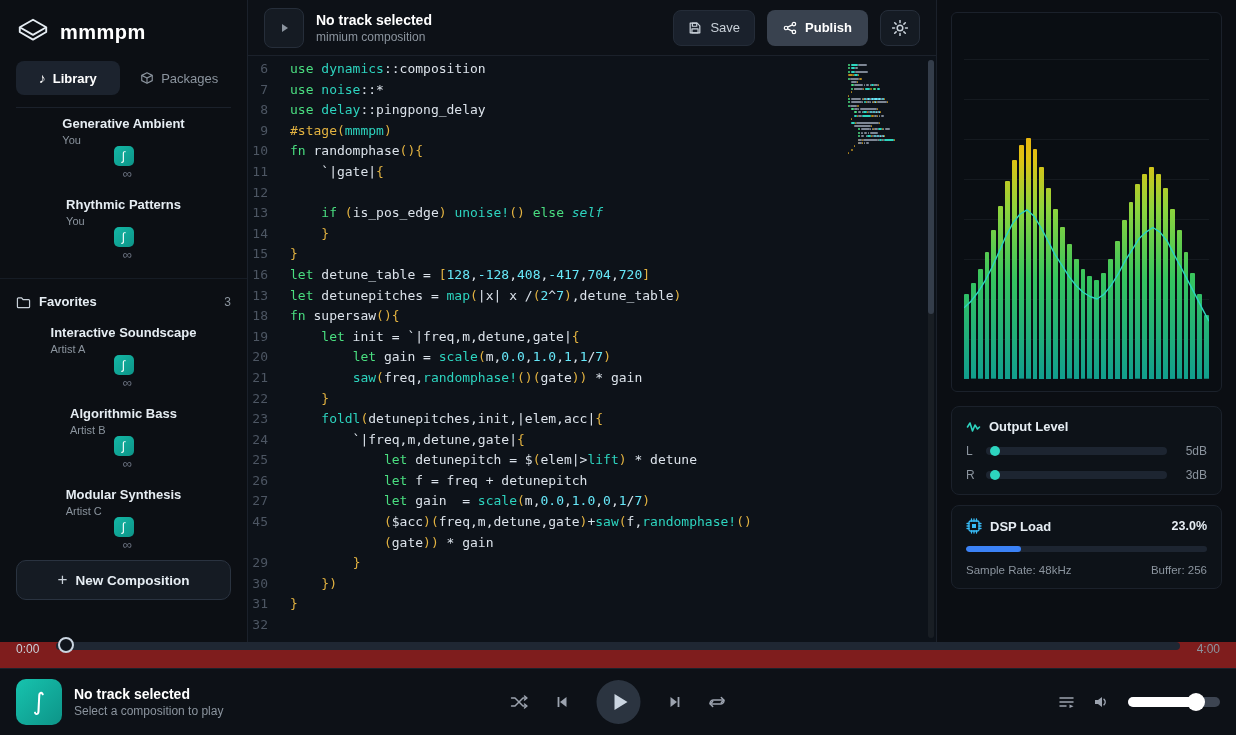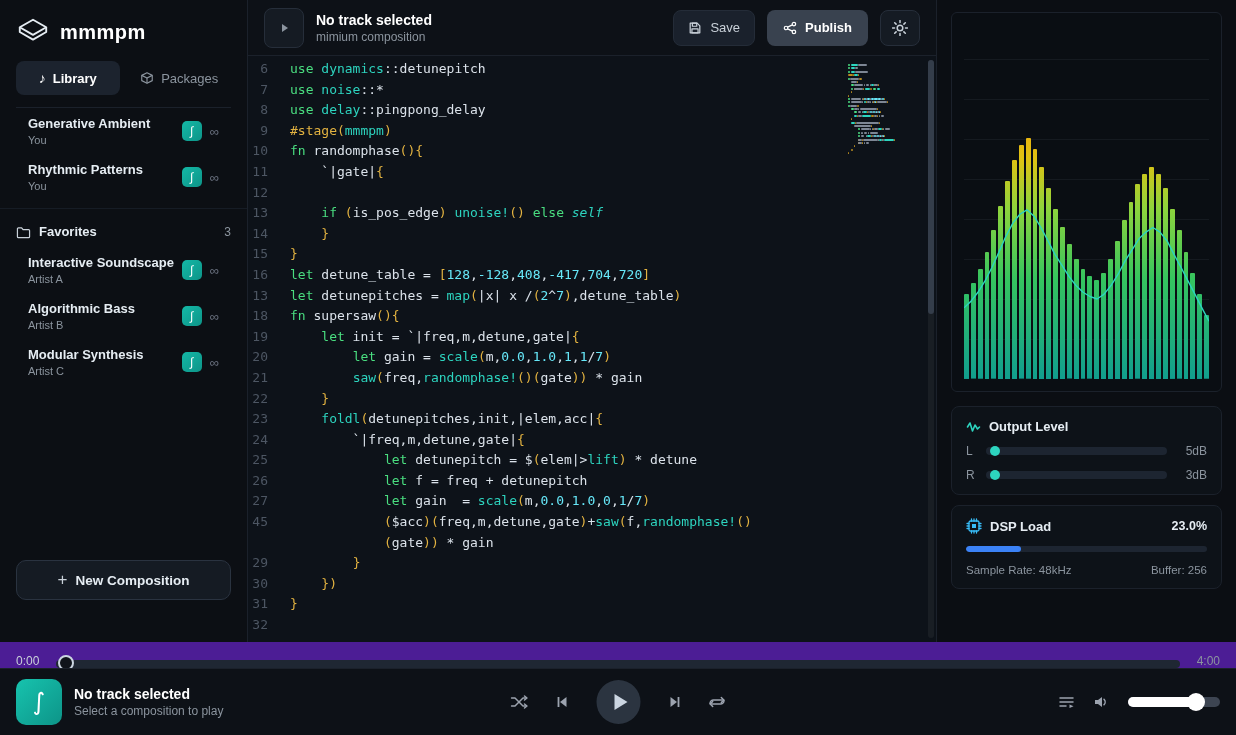--- a/index.html
+++ b/index.html
@@ -16,21 +16,21 @@
   .search-box input{background:transparent;border:none;outline:none;color:#c9d1d9;font-size:13px;width:100%;font-family:"Liberation Sans",sans-serif;}
   .search-box input::placeholder{color:#6b7280;}
   .tabs{display:flex;gap:8px;margin:0 16px;padding-bottom:12px;border-bottom:1px solid #1b212b;}
   .tab{flex:1;height:34px;border-radius:8px;display:flex;align-items:center;justify-content:center;gap:7px;font-size:13px;color:#8b949e;cursor:pointer;}
   .tab.active{background:#1c232e;color:#fff;font-weight:600;}
   .tab .note{font-size:14px;}
   .side-scroll{flex:1;overflow:hidden;}
   .sec-head{display:flex;align-items:center;gap:8px;padding:15px 16px 8px;font-size:13px;font-weight:700;color:#e6edf3;}
   .sec-head .count{margin-left:auto;font-weight:400;font-size:12px;color:#8b949e;}
   .side-section + .side-section{border-top:1px solid #161c25;margin-top:8px;}
-  .comp-item{display:flex;align-items:center;padding:8px 28px;cursor:pointer;}
+  .comp-item{display:flex;align-items:center;padding:8px 28px;cursor:pointer;flex-direction:column;}
   .comp-meta{flex:1;min-width:0;}
   .comp-title{font-size:13px;font-weight:600;color:#e6edf3;}
   .comp-artist{font-size:11px;color:#8b949e;margin-top:3px;}
   .comp-ico{width:20px;height:20px;border-radius:5px;background:linear-gradient(135deg,#14b8a6,#0d9488);display:flex;align-items:center;justify-content:center;color:#fff;font-size:12px;flex:none;}
   .inf{color:#6b7280;font-size:13px;margin-left:8px;flex:none;}
   .new-comp{margin:auto 16px 42px;height:40px;border-radius:10px;background:#151b23;border:1px solid #2a3340;color:#e6edf3;font-size:13.5px;font-weight:600;display:flex;align-items:center;justify-content:center;gap:8px;cursor:pointer;font-family:"Liberation Sans",sans-serif;}
   .new-comp .plus{font-size:17px;font-weight:400;color:#c9d1d9;}
 
   
   .editor-col{flex:1;display:flex;flex-direction:column;min-width:0;background:#0d1219;}
@@ -73,21 +73,21 @@
   .lvl-row{display:flex;align-items:center;gap:10px;margin-top:10px;}
   .lvl-label{width:10px;font-size:12px;color:#8b949e;}
   .lvl-track{flex:1;height:8px;border-radius:4px;background:#1d2531;position:relative;}
   .lvl-knob{position:absolute;top:-1px;width:10px;height:10px;border-radius:50%;background:#2dd4bf;}
   .lvl-val{width:30px;text-align:right;font-size:12px;color:#8b949e;}
   .dsp-bar{height:6px;border-radius:3px;background:#1d2531;margin:12px 0;overflow:hidden;}
   .dsp-fill{height:100%;background:#3b82f6;border-radius:3px;}
   .dsp-foot{display:flex;justify-content:space-between;font-size:11.5px;color:#8b949e;}
 
   
-  .timeline-row{height:26px;display:flex;align-items:flex-end;gap:10px;padding:0 16px;background:#4c1d95;flex:none;}
+  .timeline-row{height:26px;display:flex;align-items:flex-start;gap:10px;padding:0 16px;background:#7f1d1d;flex:none;}
   .time-cur{font-size:12px;color:#c9d1d9;width:30px;}
   .time-total{font-size:12px;color:#8b949e;width:30px;text-align:right;}
   .seek-track{flex:1;height:8px;border-radius:4px;background:#1f2733;position:relative;}
   .seek-knob{position:absolute;top:-5px;width:16px;height:16px;border-radius:50%;background:#10141b;border:2px solid #cbd5e1;}
 
   
   .player{height:67px;background:#0d1117;border-top:1px solid #1b212b;display:flex;align-items:center;padding:0 16px;position:relative;flex:none;}
   .now{display:flex;align-items:center;gap:12px;}
   .now-ico{width:46px;height:46px;border-radius:10px;background:linear-gradient(135deg,#17c3ae,#0d9488);display:flex;align-items:center;justify-content:center;color:#fff;font-size:24px;font-family:"DejaVu Sans",sans-serif;}
   .now-title{font-size:14px;font-weight:700;color:#fff;}
@@ -237,21 +237,21 @@
               <path d="M13.5 8h2M11.9 11.9l1.4 1.4M8 13.5v2M4.1 11.9l-1.4 1.4M2.5 8h-2M4.1 4.1L2.7 2.7M8 2.5v-2M11.9 4.1l1.4-1.4"></path>
             </svg>
           </span>
         </div>
       </header>
 
       <div class="code-area">
         <div id="code-lines">
             <div class="code-line">
               <span class="ln">6</span>
-              <span class="ct"><span class="t-kw">use</span><span class="t-pl"> </span><span class="t-bi">dynamics</span><span class="t-pl">::detunepitch</span></span>
+              <span class="ct"><span class="t-kw">use</span><span class="t-pl"> </span><span class="t-bi">dynamics</span><span class="t-pl">::composition</span></span>
             </div>
             <div class="code-line">
               <span class="ln">7</span>
               <span class="ct"><span class="t-kw">use</span><span class="t-pl"> </span><span class="t-bi">noise</span><span class="t-pl">::*</span></span>
             </div>
             <div class="code-line">
               <span class="ln">8</span>
               <span class="ct"><span class="t-kw">use</span><span class="t-pl"> </span><span class="t-bi">delay</span><span class="t-pl">::pingpong_delay</span></span>
             </div>
             <div class="code-line">

